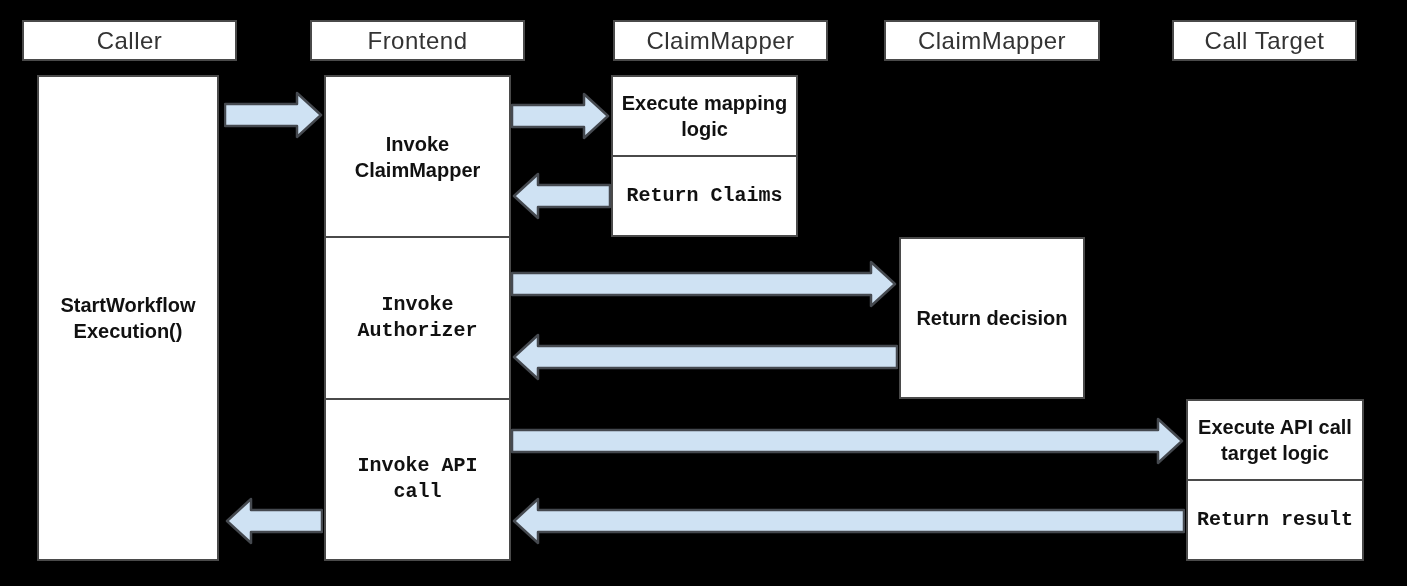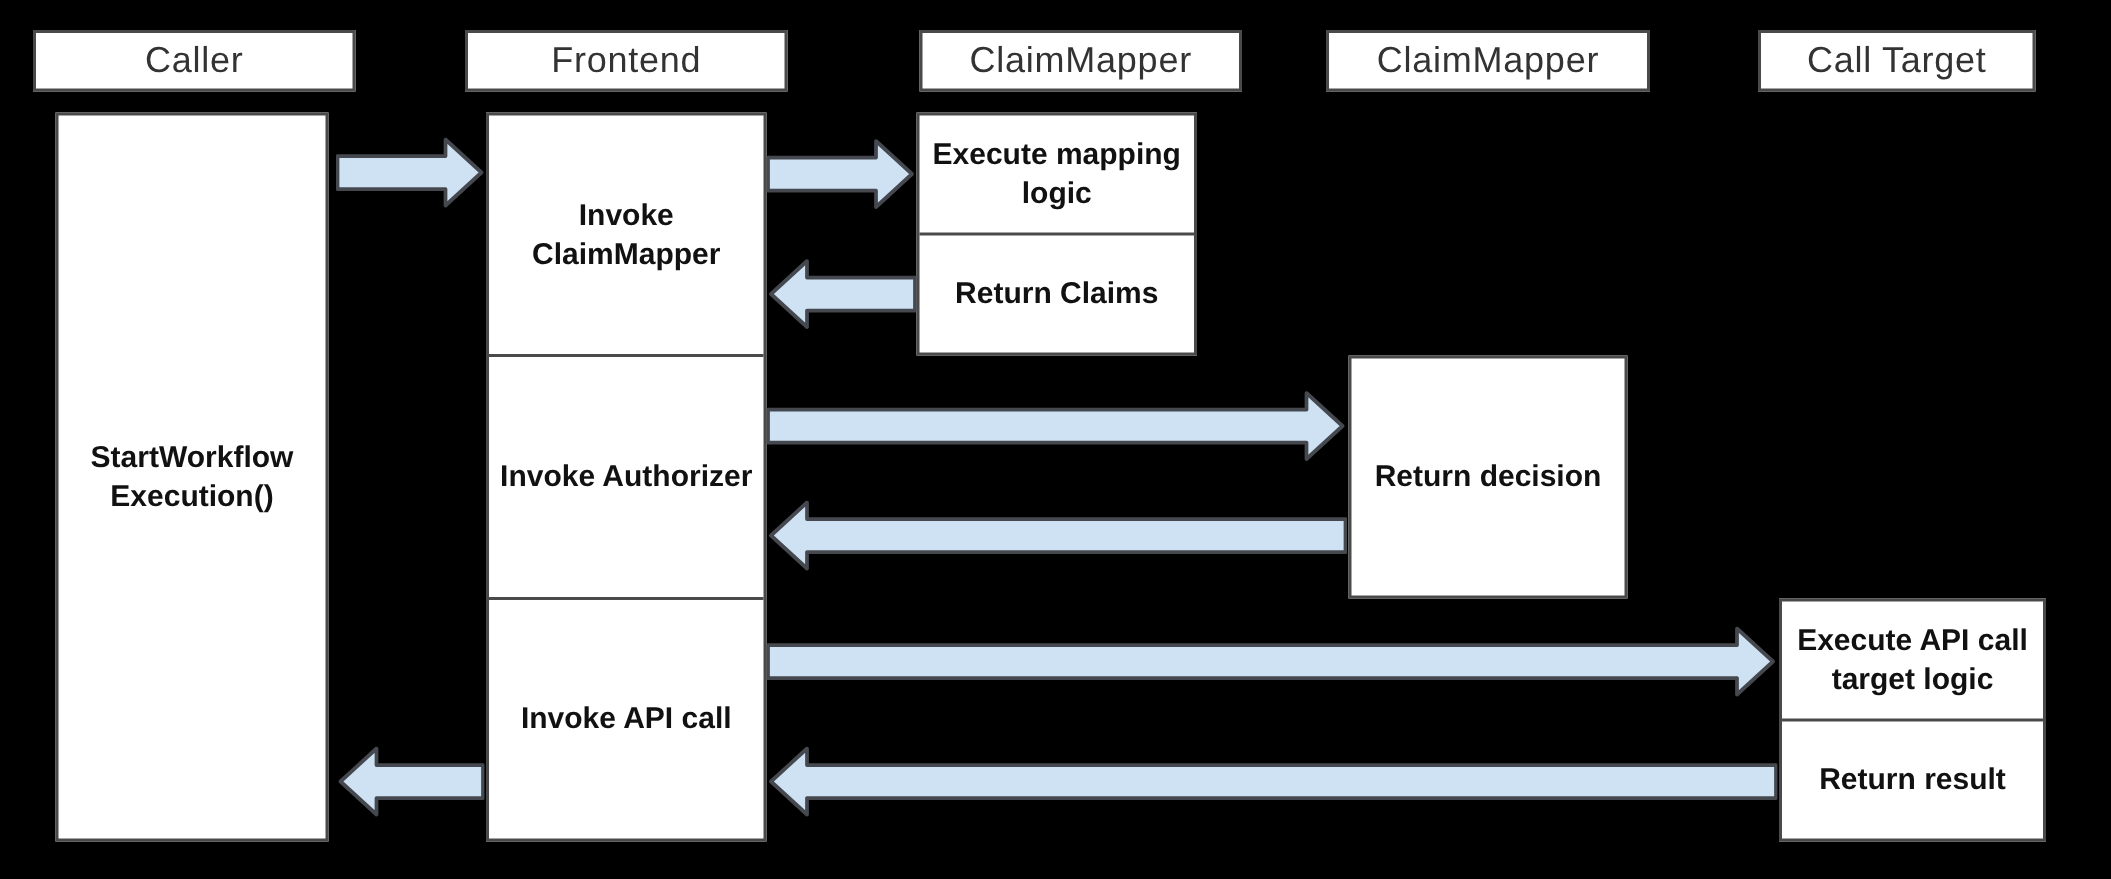--- a/index.html
+++ b/index.html
@@ -54,20 +54,21 @@
     text-align:center;
     font-size:20px;
     font-weight:700;
     line-height:1.3;
     color:var(--body-text);
     padding:4px 6px;
     box-sizing:border-box;
   }
   .cell + .cell{
     border-top:2px solid var(--box-border);
+    font-family:Liberation Mono, monospace;
   }
   .arrow{
     position:absolute;
     height:48px;
   }
   .arrow polygon{
     fill:var(--arrow-fill);
     stroke:var(--arrow-stroke);
     stroke-width:2.5;
     stroke-linejoin:round;

